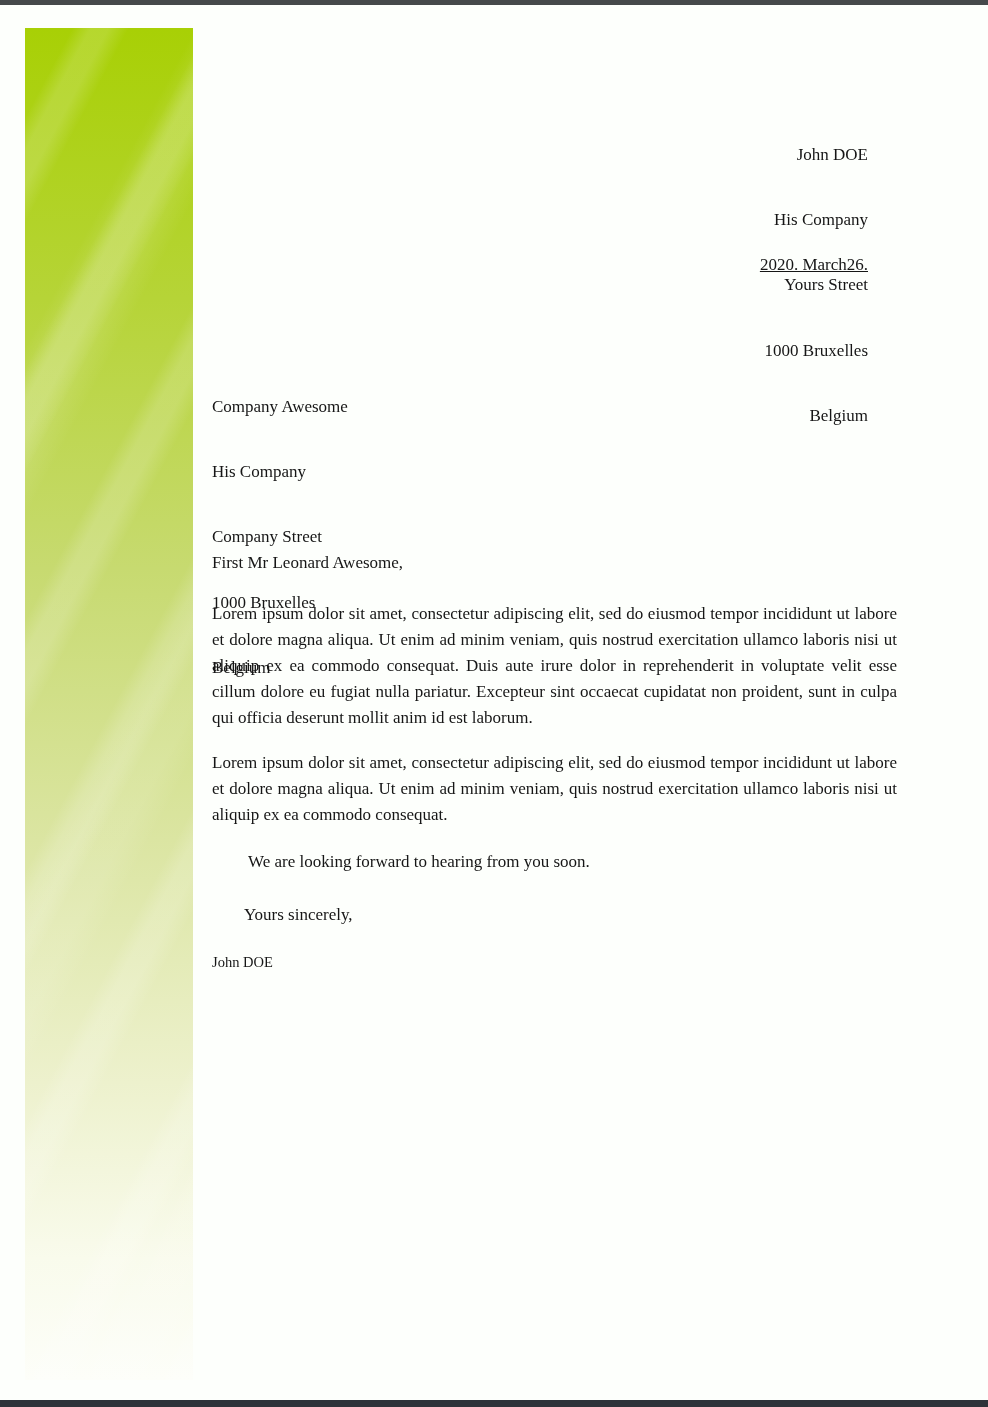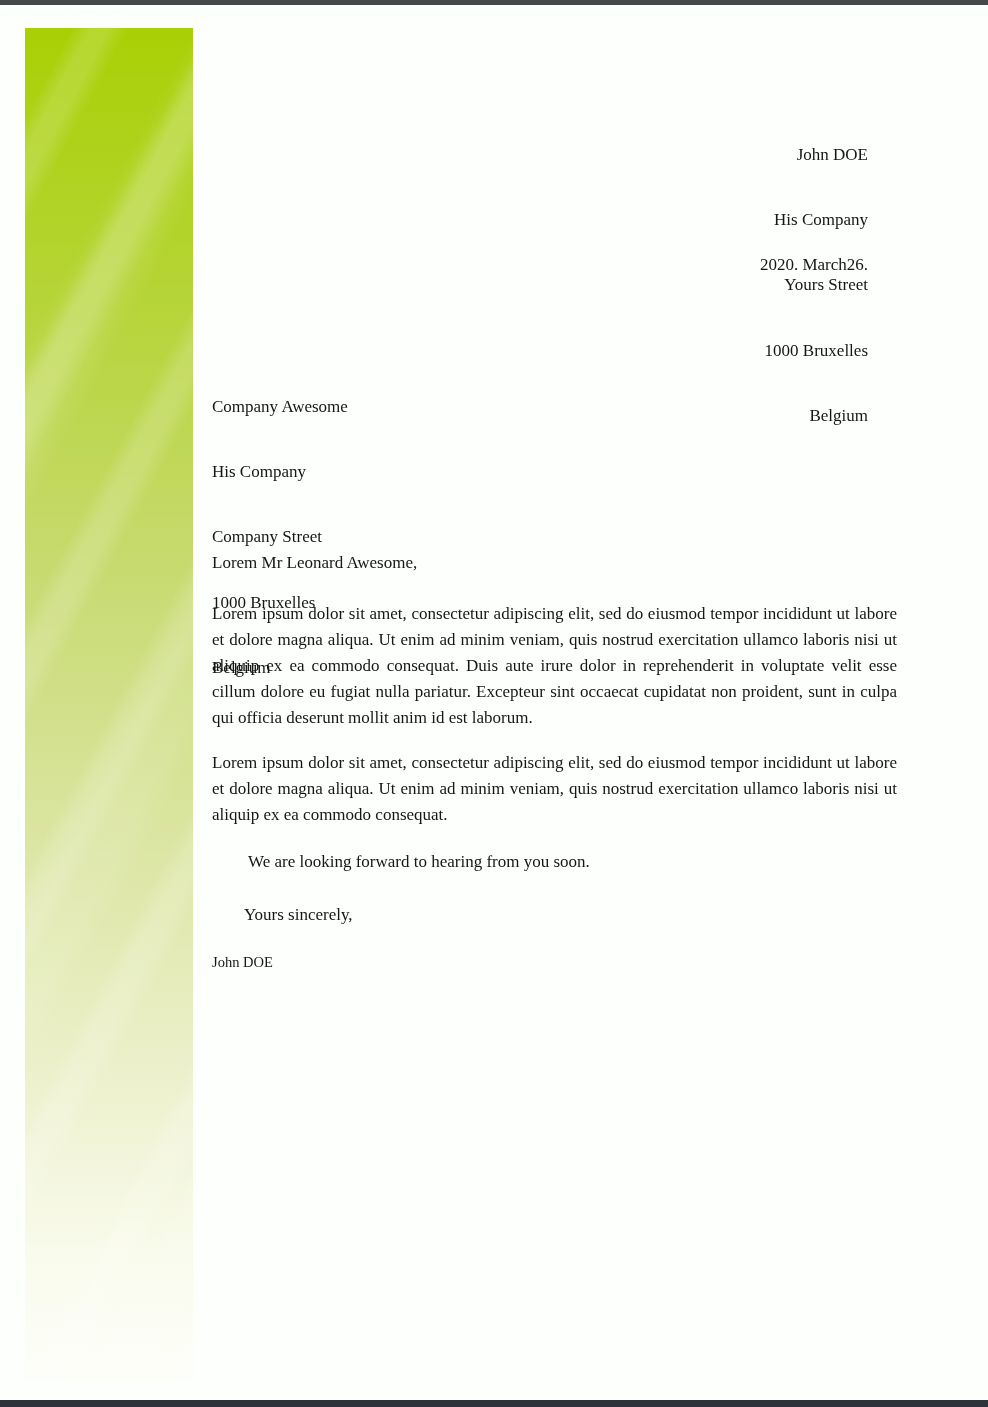--- a/index.html
+++ b/index.html
@@ -39,21 +39,21 @@
         var(--bar-top, #a8d005) 0%,
         #b6d437 20%,
         #c7da70 40%,
         #dbe5a2 60%,
         #edf1cd 78%,
         #f9fbec 91%,
         var(--bar-bottom, #fdfef9) 100%);
   }
   .txt { position: absolute; font-size: 17px; line-height: 21.8px; white-space: pre; }
   .sender   { top: 100px; right: 120px; text-align: right; }
-  .date     { top: 254px; right: 120px; text-align: center; }
+  .date     { top: 254px; right: 120px; text-align: center; text-decoration: underline; }
   .recipient{ top: 352px; left: 212px; }
   .salutation { top: 550px; left: 212px; line-height: 26px; }
   .para {
     position: absolute; left: 212px; width: 685px;
     font-size: 17px; line-height: 26px;
     text-align: justify; text-justify: inter-word;
   }
   .p1 { top: 601px; }
   .p2 { top: 750px; }
   .closing   { top: 849px; left: 212px; line-height: 26px; margin-left: 36px; }
@@ -78,21 +78,21 @@
 <div class="txt date">2020. March26.</div>
 
 <div class="txt recipient">
   <div>Company Awesome</div>
   <div>His Company</div>
   <div>Company Street</div>
   <div>1000 Bruxelles</div>
   <div>Belgium</div>
 </div>
 
-<div class="txt salutation">Lorem Mr Leonard Awesome,</div>
+<div class="txt salutation">First Mr Leonard Awesome,</div>
 
 <div class="para p1">Lorem ipsum dolor sit amet, consectetur adipiscing elit, sed do eiusmod tempor incididunt ut labore et dolore magna aliqua. Ut enim ad minim veniam, quis nostrud exercitation ullamco laboris nisi ut aliquip ex ea commodo consequat. Duis aute irure dolor in reprehenderit in voluptate velit esse cillum dolore eu fugiat nulla pariatur. Excepteur sint occaecat cupidatat non proident, sunt in culpa qui officia deserunt mollit anim id est laborum.</div>
 
 <div class="para p2">Lorem ipsum dolor sit amet, consectetur adipiscing elit, sed do eiusmod tempor incididunt ut labore et dolore magna aliqua. Ut enim ad minim veniam, quis nostrud exercitation ullamco laboris nisi ut aliquip ex ea commodo consequat.</div>
 
 <div class="txt closing">We are looking forward to hearing from you soon.</div>
 
 <div class="txt signoff">Yours sincerely,</div>
 
 <div class="txt signature">John DOE</div>

